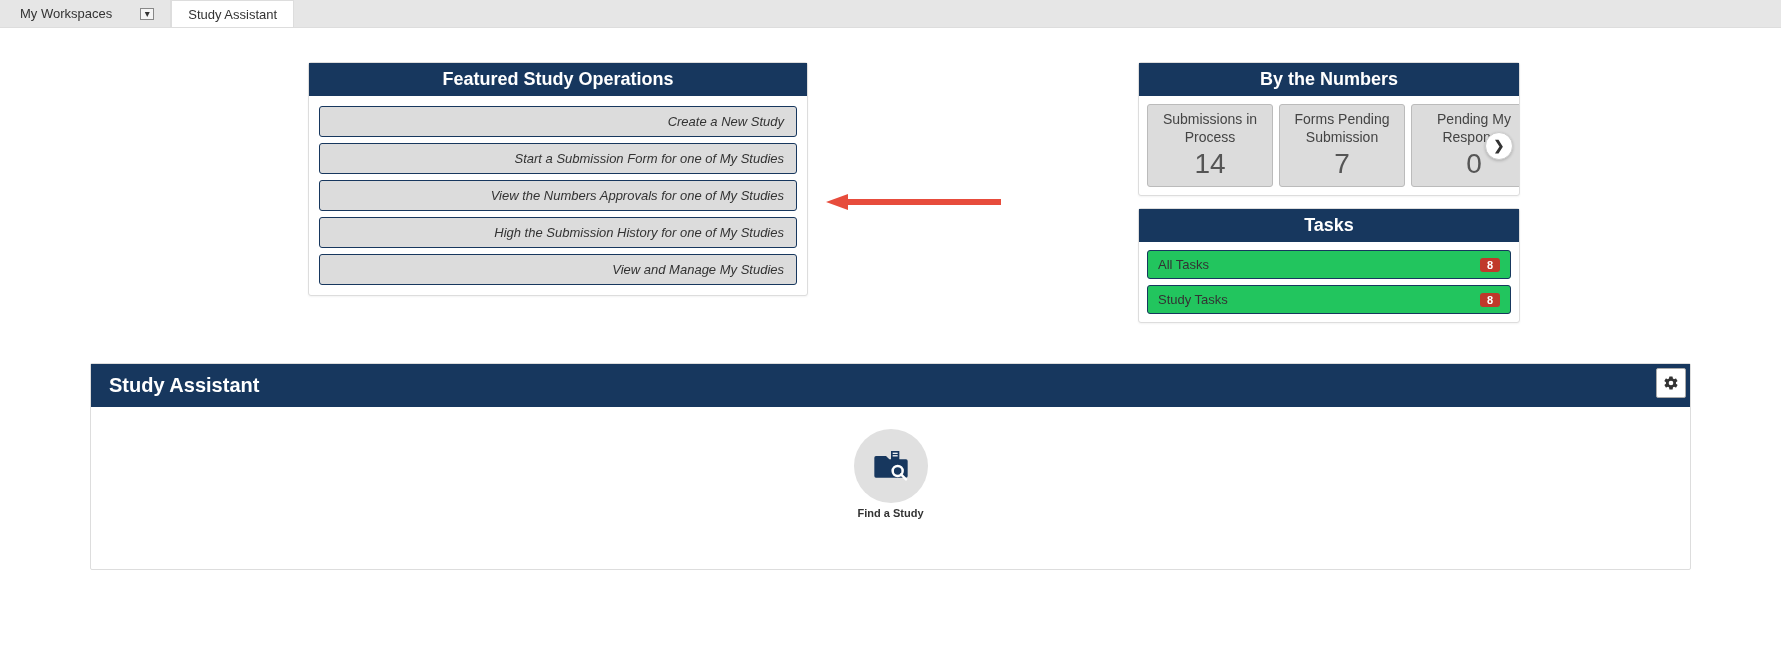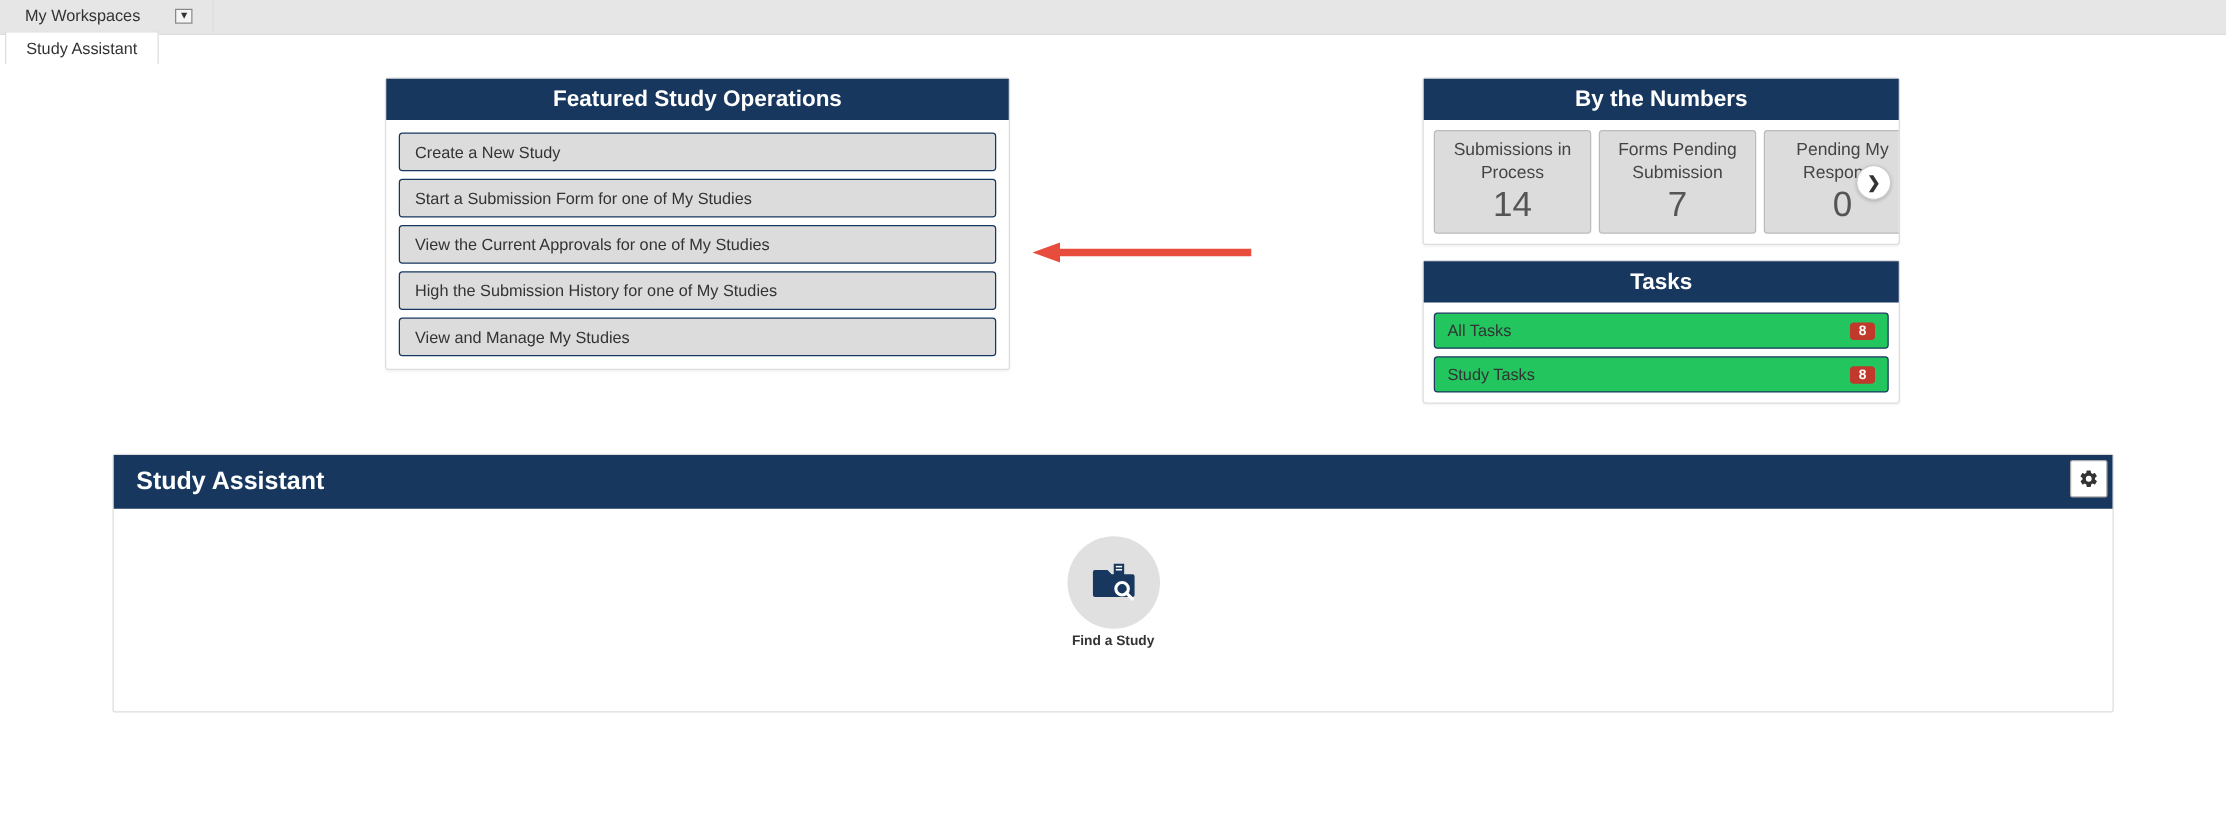--- a/index.html
+++ b/index.html
@@ -6,26 +6,25 @@
   html, body {
     margin: 0;
     padding: 0;
     font-family: Verdana, Arial, sans-serif;
     font-size: 13px;
     background: #ffffff;
     color: #333;
   }
   .tabbar {
     display: flex;
-    align-items: flex-start;
+    align-items: center;
     background: #e6e6e6;
     border-bottom: 1px solid #ddd;
     height: 28px;
     padding-left: 4px;
-    flex-direction: column;
   }
   .tab {
     display: flex;
     align-items: center;
     padding: 5px 16px;
     font-size: 13px;
     color: #333;
     border-right: 1px solid #ddd;
     background: #e6e6e6;
     cursor: pointer;
@@ -78,30 +77,31 @@
   }
 
   
   .featured {
     width: 500px;
     margin-left: 288px;
   }
   .op-btn {
     display: block;
     width: 100%;
-    text-align: left;
+    text-align: right;
     background: #dcdcdc;
     border: 1px solid #17375e;
     border-radius: 3px;
     padding: 7px 12px;
     font-size: 13px;
     color: #333;
     margin-bottom: 6px;
     cursor: pointer;
     font-family: inherit;
+    font-style: italic;
   }
   .op-btn:last-child { margin-bottom: 0; }
 
   
   .arrow-wrap {
     position: absolute;
     left: 806px;
     top: 130px;
     width: 180px;
     height: 20px;
@@ -264,21 +264,21 @@
 </div>
 
 <div class="content">
   <div class="row-top">
 
     <div class="panel featured">
       <div class="panel-header">Featured Study Operations</div>
       <div class="panel-body">
         <button class="op-btn">Create a New Study</button>
         <button class="op-btn">Start a Submission Form for one of My Studies</button>
-        <button class="op-btn">View the Current Approvals for one of My Studies</button>
+        <button class="op-btn">View the Numbers Approvals for one of My Studies</button>
         <button class="op-btn">High the Submission History for one of My Studies</button>
         <button class="op-btn">View and Manage My Studies</button>
       </div>
     </div>
 
     <div class="arrow-wrap">
       <svg width="180" height="20">
         <line x1="20" y1="10" x2="175" y2="10" stroke="#e74c3c" stroke-width="6"></line>
         <polygon points="0,10 22,2 22,18" fill="#e74c3c"></polygon>
       </svg>

